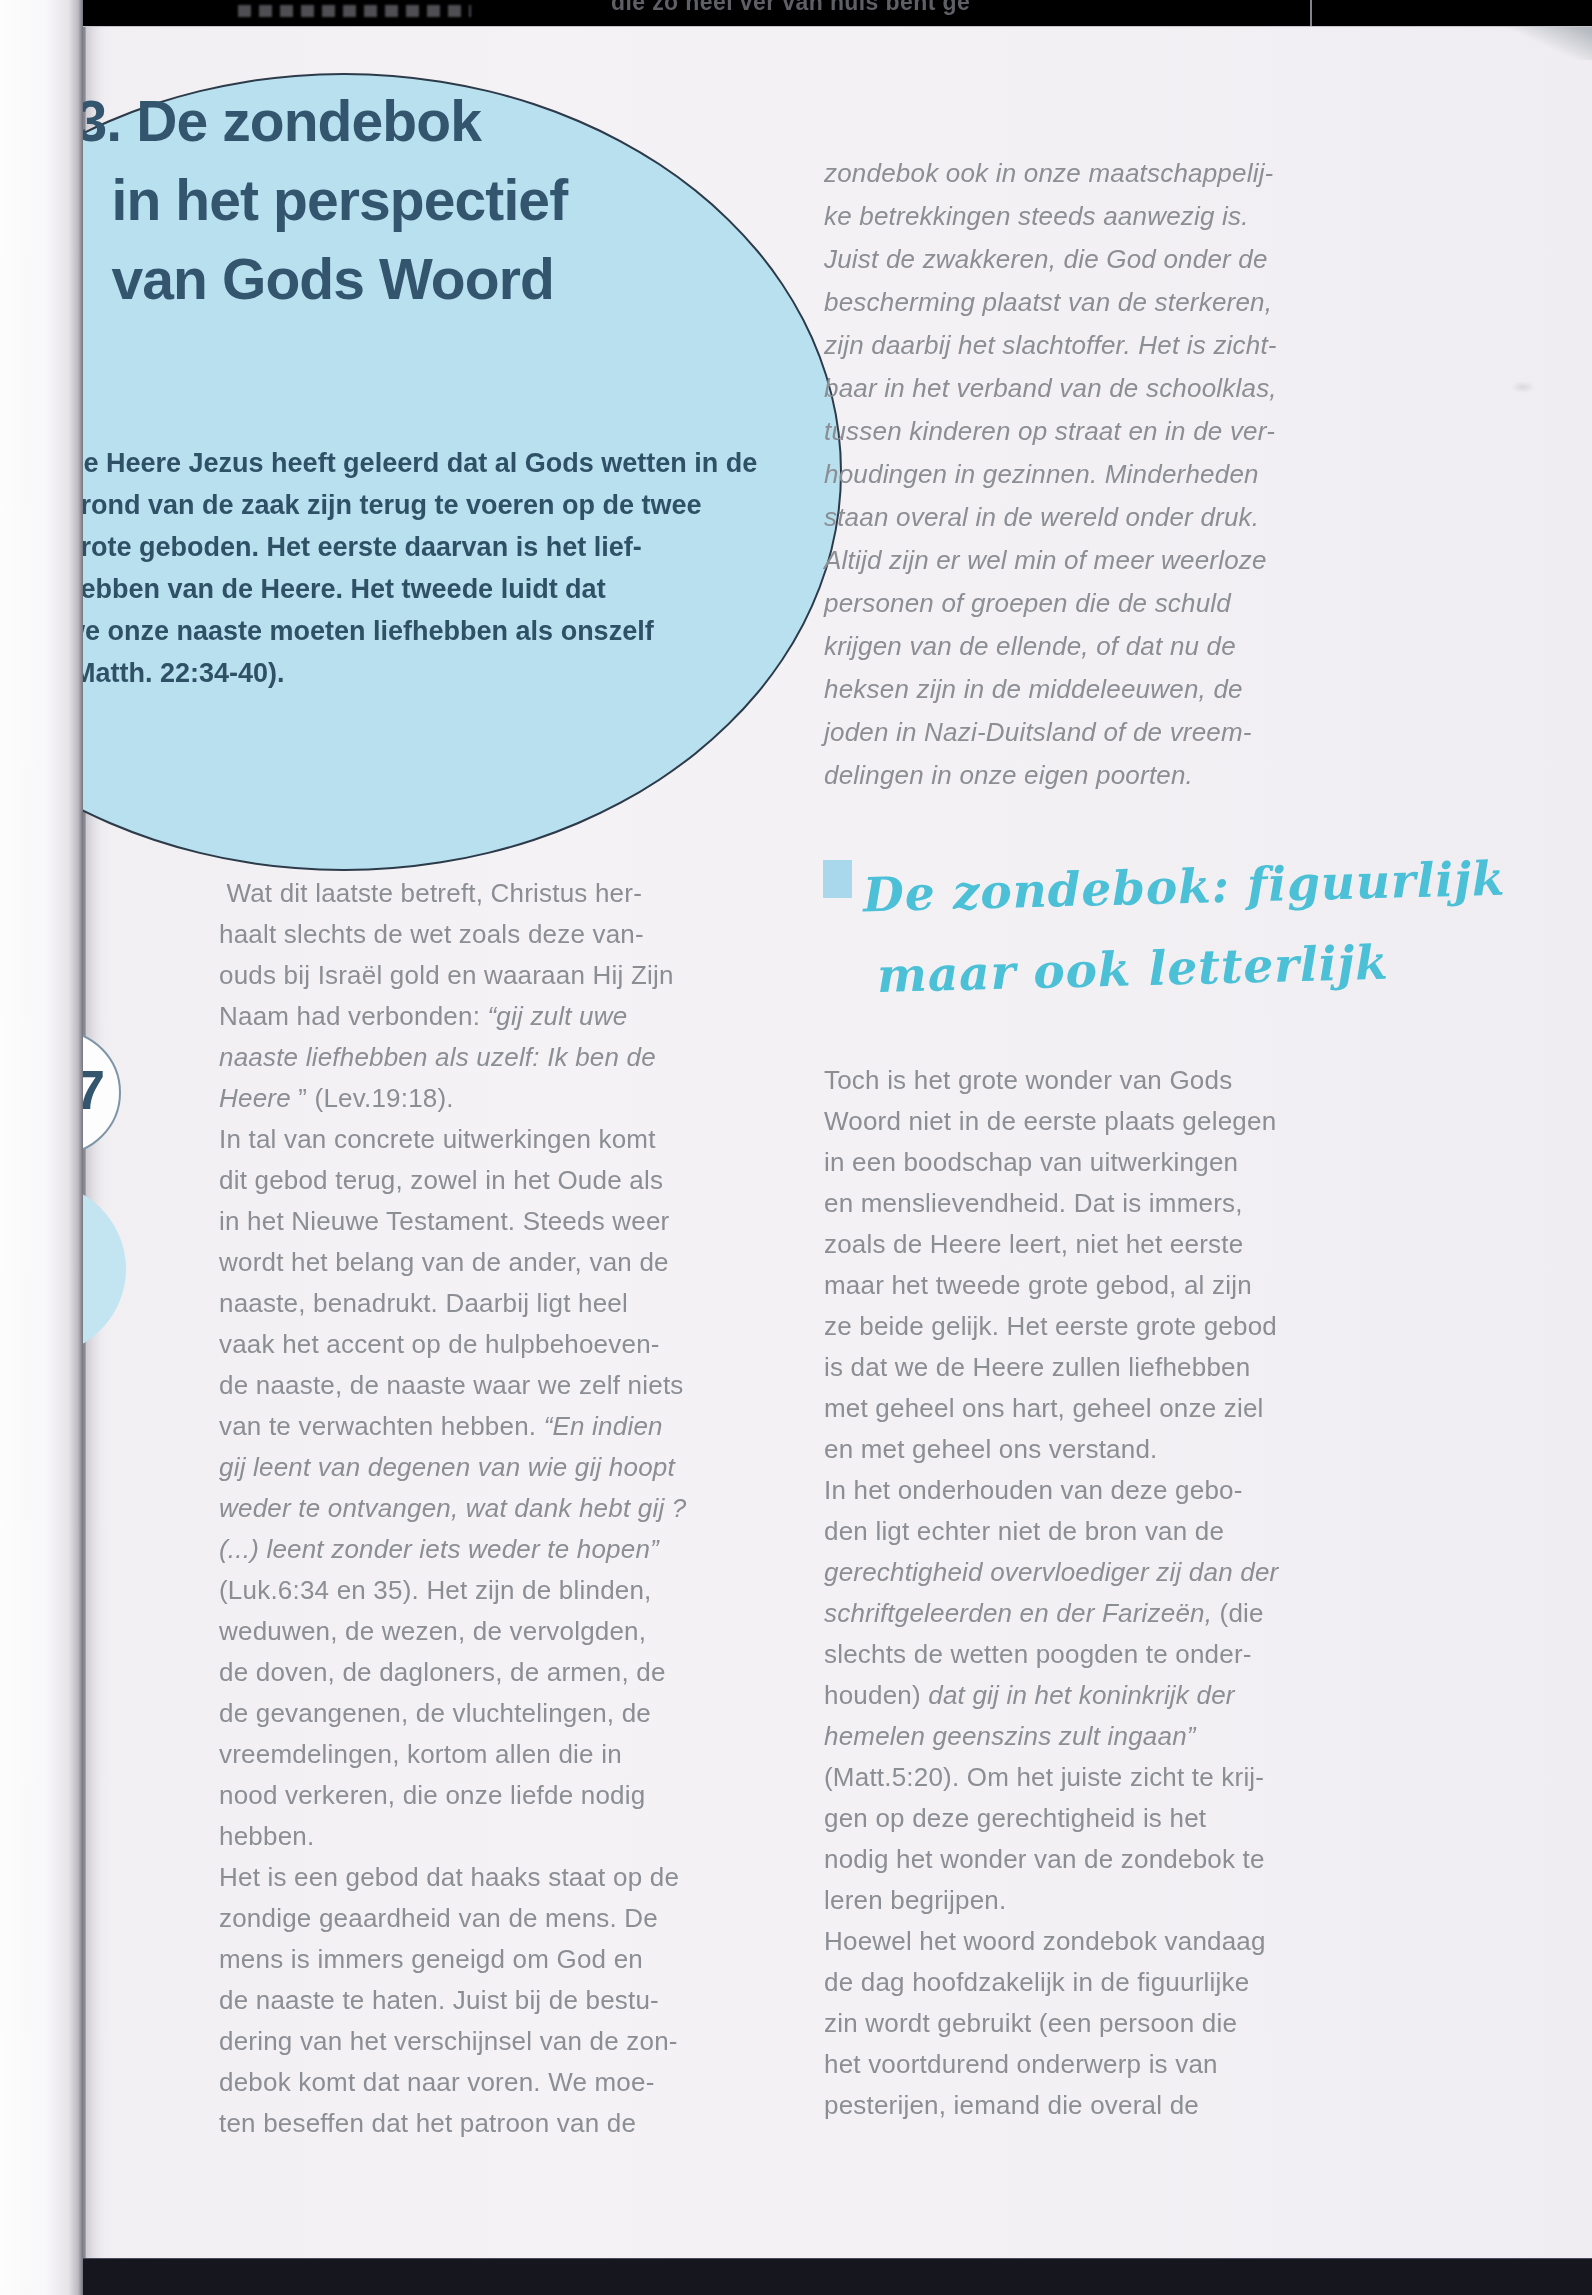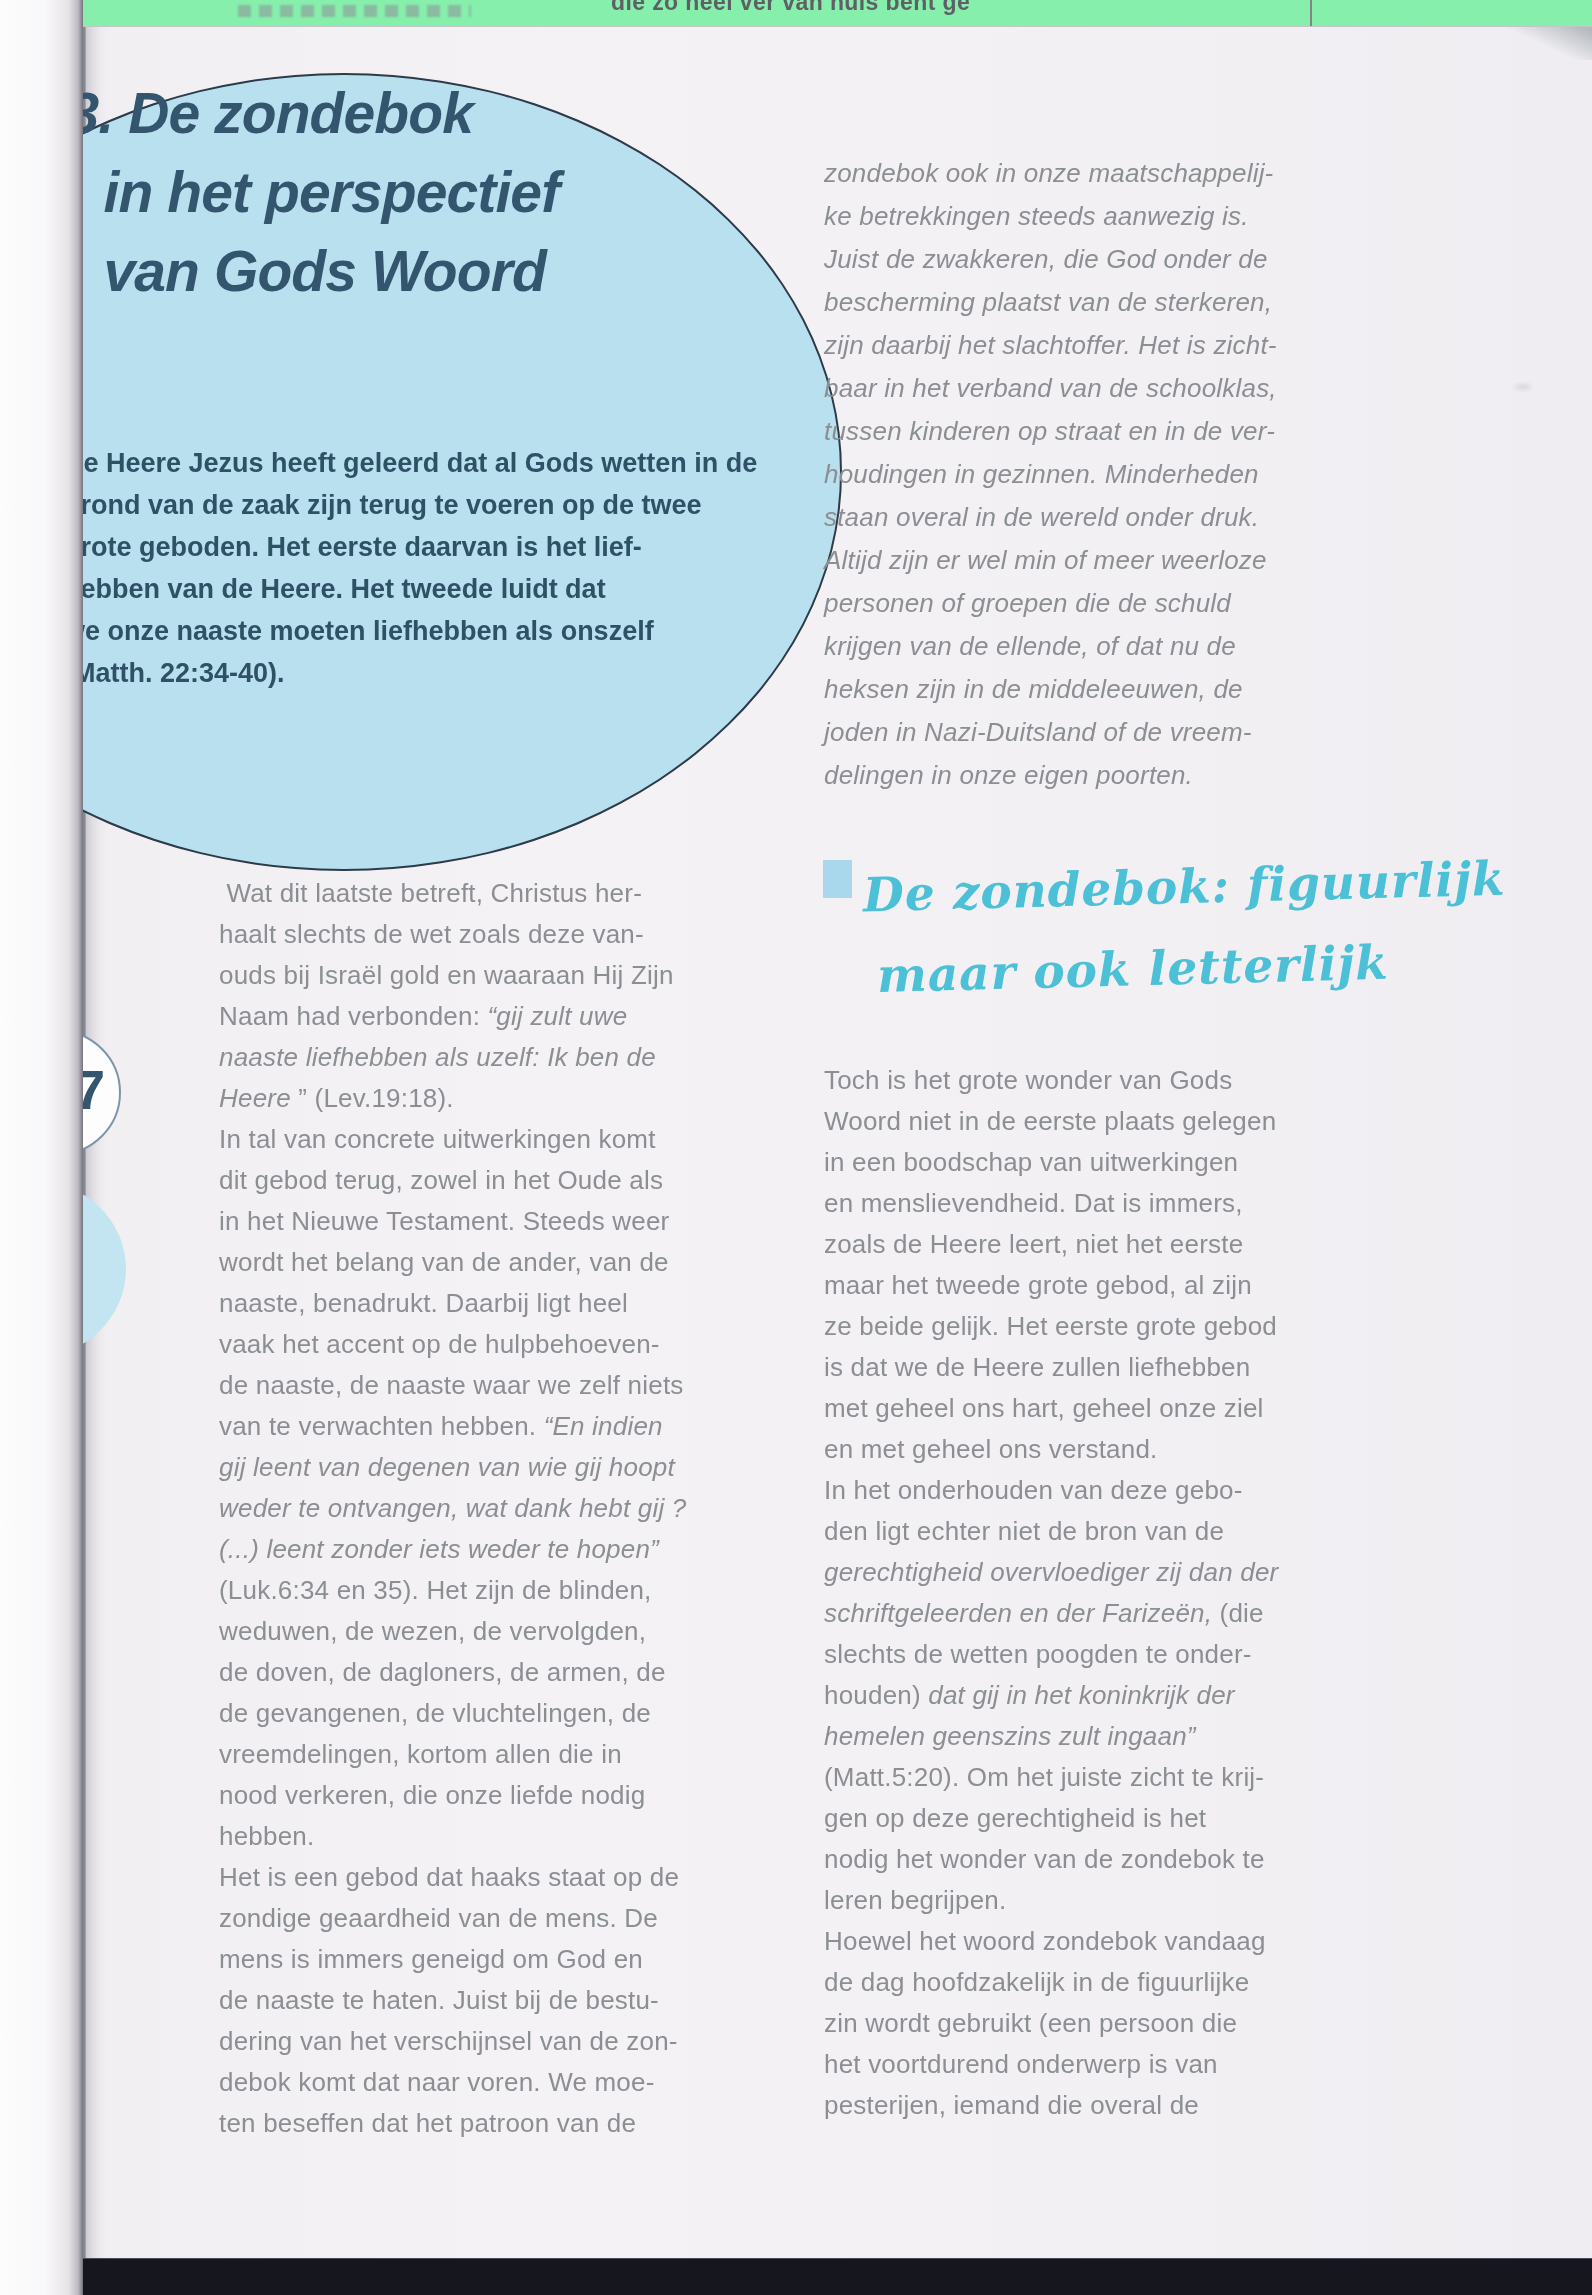--- a/index.html
+++ b/index.html
@@ -19,21 +19,21 @@
     box-shadow:inset 2.6px 0 0 rgba(70,72,85,.5), inset 15.5px 0 19px -12px rgba(50,50,70,.35);
   }
   .corner-shade{
     position:absolute;right:0;top:0;width:108px;height:60px;
     background:linear-gradient(205deg,#99a0a8 0%,#b7bcc2 30%,rgba(185,190,196,0) 62%);
     z-index:5;
   }
   
   .top-sliver{
     position:absolute;left:83px;right:0;top:0;height:26px;overflow:hidden;
-    background:#86efac;border-bottom:0.9px solid #c6c4c9;z-index:40;
+    background:#000000;border-bottom:0.9px solid #c6c4c9;z-index:40;
   }
   .sliver-text{
     position:absolute;left:528px;top:-11.2px;font-size:23px;font-weight:bold;
     color:#5f5f66;letter-spacing:0.4px;white-space:pre;
   }
   .sliver-blur{
     position:absolute;left:155px;top:5.2px;width:233px;height:12px;opacity:.55;
     background:repeating-linear-gradient(90deg,#8f8f98 0 13px,transparent 13px 21px);
     filter:blur(0.9px);
   }
@@ -104,21 +104,21 @@
 <body>
 
 <div class="canvas">
   <div class="left-margin"></div>
 
   <div class="page">
     <div class="corner-shade"></div>
 
     <div class="blue-ellipse"></div>
 
-    <h1 class="title" style="margin:0;font-style:italic;">
+    <h1 class="title" style="margin:8px;">
         <div class="line"><span>3. De zondebok</span></div>
         <div class="line"><span>in het perspectief</span></div>
         <div class="line"><span>van Gods Woord</span></div>
       </h1>
 
     <div class="intro">
         <div class="line"><span>De Heere Jezus heeft geleerd dat al Gods wetten in de</span></div>
         <div class="line"><span>grond van de zaak zijn terug te voeren op de twee</span></div>
         <div class="line"><span>grote geboden. Het eerste daarvan is het lief-</span></div>
         <div class="line"><span>hebben van de Heere. Het tweede luidt dat</span></div>

